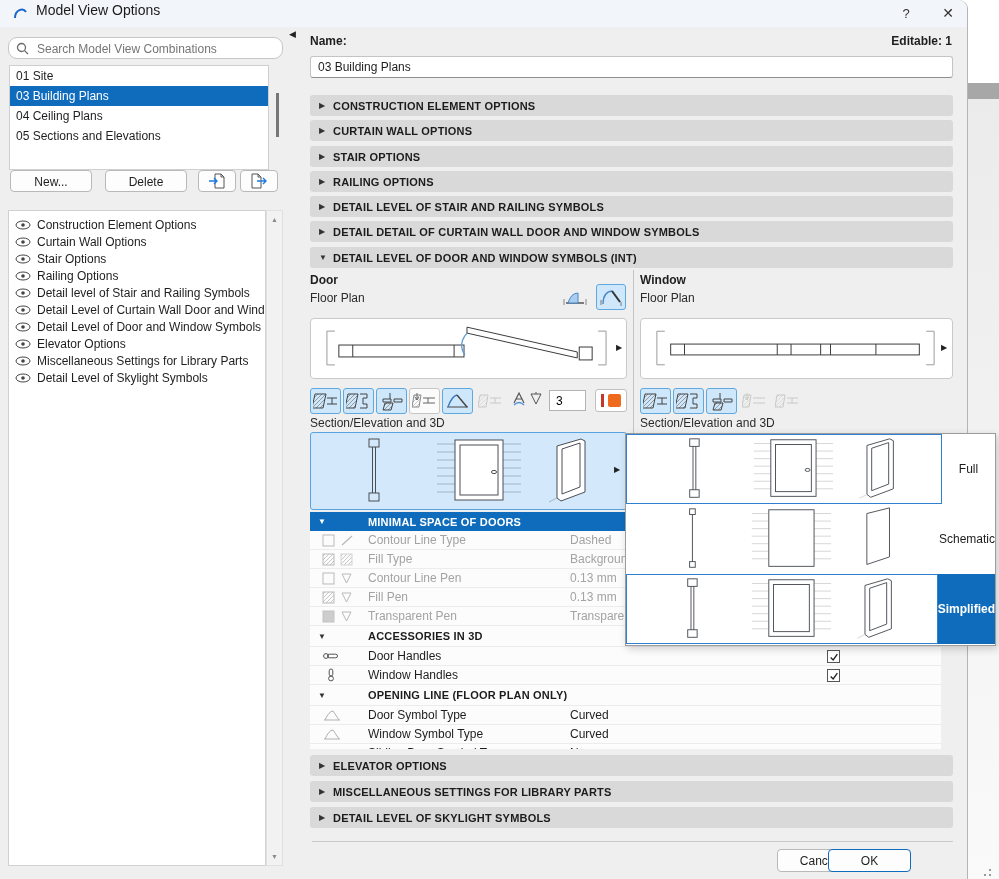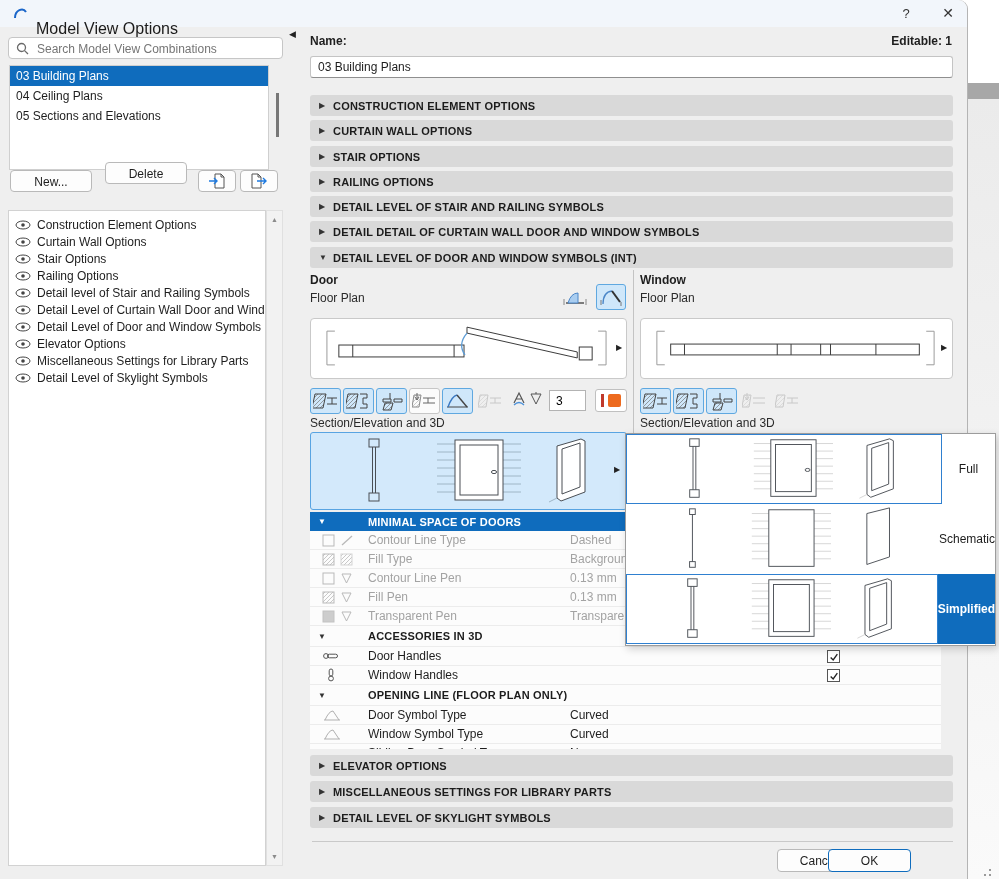--- a/index.html
+++ b/index.html
@@ -9,35 +9,35 @@
     background:#ffffff;
   }
   
   .bg-band{position:absolute;left:966px;top:83px;width:33px;height:16px;background:#a7a7a7;}
   .bg-lower{position:absolute;left:966px;top:99px;width:33px;height:780px;background:linear-gradient(180deg,#ebebeb,#fafafa);}
   
   .dialog{position:absolute;left:0;top:0;width:968px;height:879px;background:#efefef;
     border-right:1px solid #b4b4b4;border-radius:0 9px 0 0;box-sizing:border-box;}
   .titlebar{position:absolute;left:0;top:0;width:100%;height:27px;background:#f2f6fb;border-radius:0 9px 0 0;}
   .title-icon{position:absolute;left:13px;top:6px;}
-  .title-text{position:absolute;left:36px;top:20px;font-size:16px;color:#1b1b1b;}
+  .title-text{position:absolute;left:36px;top:2px;font-size:14px;color:#1b1b1b;}
   .tb-btn{position:absolute;top:0;width:40px;height:27px;text-align:center;line-height:27px;font-size:13px;color:#333;cursor:default;}
   .tb-help{left:886px;}
   .tb-close{left:928px;font-size:14px;}
   
-  .search-box{position:absolute;left:8px;top:37px;width:275px;height:22px;background:#fff;border:1px solid #c6c6c6;border-radius:4px;box-sizing:border-box;}
+  .search-box{position:absolute;left:8px;top:37px;width:275px;height:22px;background:#fff;border:1px solid #c6c6c6;border-radius:9px;box-sizing:border-box;}
   .search-box input{position:absolute;left:26px;top:1px;width:240px;height:18px;border:0;outline:none;font-family:"Liberation Sans",sans-serif;font-size:12px;color:#444;background:transparent;}
   .search-icon{position:absolute;left:7px;top:4px;}
   .combo-list{position:absolute;left:9px;top:65px;width:260px;height:105px;background:#fff;border:1px solid #cfcfcf;box-sizing:border-box;}
   .combo-item{height:20px;line-height:20px;padding-left:6px;white-space:nowrap;overflow:hidden;}
   .combo-item.selected{background:#0f6cbd;color:#fff;}
   .combo-scrollthumb{position:absolute;left:276px;top:93px;width:3px;height:44px;background:#777;}
   .btn{background:#fdfdfd;border:1px solid #b9b9b9;border-radius:4px;font-family:"Liberation Sans",sans-serif;font-size:12px;color:#1e1e1e;box-sizing:border-box;text-align:center;}
   .btn-new{position:absolute;left:10px;top:170px;width:82px;height:22px;line-height:20px;}
-  .btn-delete{position:absolute;left:105px;top:162px;width:82px;height:22px;line-height:20px;}
+  .btn-delete{position:absolute;left:105px;top:170px;width:82px;height:22px;line-height:20px;}
   .btn-import{position:absolute;left:198px;top:170px;width:38px;height:22px;padding-top:2px;}
   .btn-export{position:absolute;left:240px;top:170px;width:38px;height:22px;padding-top:2px;}
   .opt-list{position:absolute;left:8px;top:210px;width:258px;height:656px;background:#fff;border:1px solid #d2d2d2;box-sizing:border-box;padding-top:5px;}
   .opt-row{height:17px;display:flex;align-items:center;padding-left:6px;white-space:nowrap;overflow:hidden;}
   .opt-row .eye{width:22px;flex:0 0 22px;display:flex;align-items:center;}
   .opt-scroll{position:absolute;left:266px;top:210px;width:17px;height:656px;background:#f2f2f2;border:1px solid #e0e0e0;box-sizing:border-box;}
   .opt-scroll .sarrow{position:absolute;left:0;width:15px;text-align:center;font-size:7px;color:#8b8b8b;}
   
   .collapse-arrow{position:absolute;left:289px;top:29px;font-size:9px;color:#222;}
   .name-label{position:absolute;left:310px;top:34px;font-weight:bold;}
@@ -125,20 +125,21 @@
     <span class="search-icon">
       <svg width="13" height="13" viewBox="0 0 13 13">
           <circle cx="5.5" cy="5.5" r="4" fill="none" stroke="#6a6a6a" stroke-width="1.3"></circle>
           <line x1="8.6" y1="8.6" x2="12" y2="12" stroke="#6a6a6a" stroke-width="1.3"></line>
         </svg>
     </span>
     <input placeholder="Search Model View Combinations" style="">
   </div>
 
   <div class="combo-list">
+    <div class="combo-item">01 Site</div>
     <div class="combo-item selected">03 Building Plans</div>
     <div class="combo-item">04 Ceiling Plans</div>
     <div class="combo-item">05 Sections and Elevations</div>
   </div>
   <div class="combo-scrollthumb"></div>
 
   <button class="btn btn-new">New...</button>
   <button class="btn btn-delete">Delete</button>
   <button class="btn btn-import">
     <span><svg width="18" height="16" viewBox="0 0 18 16">

